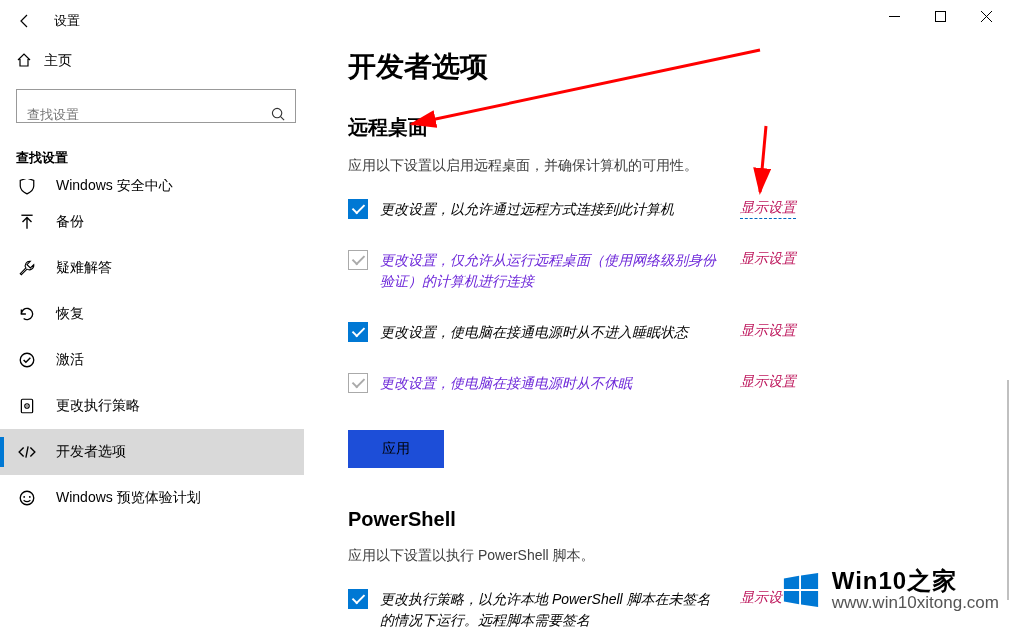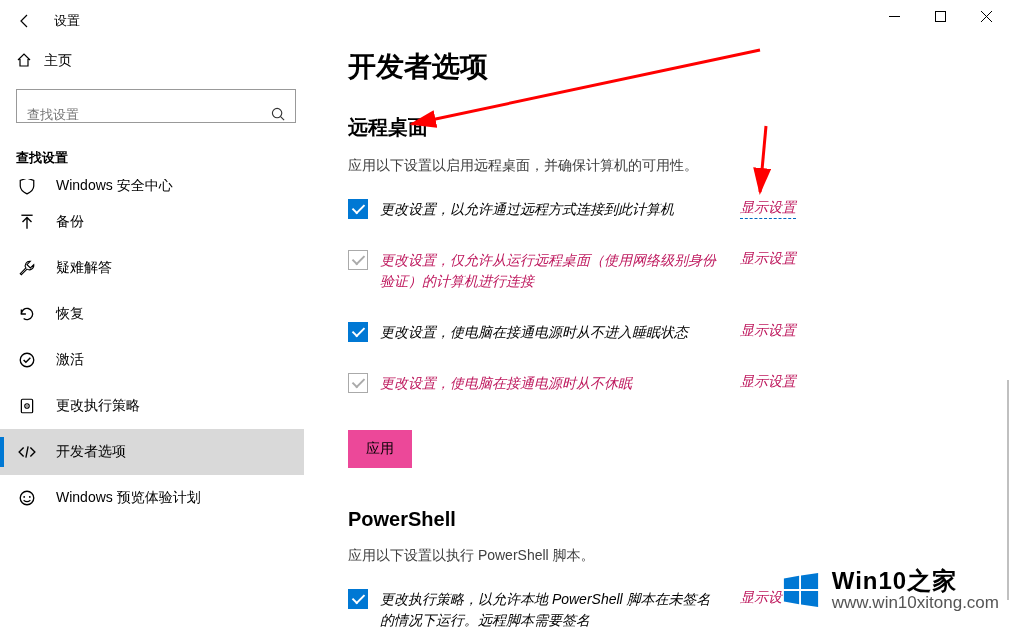--- a/index.html
+++ b/index.html
@@ -35,25 +35,25 @@
 .sec-h2 { font-size: 20px; font-weight: 600; margin: 0 0 16px; }
 .sec-desc { font-size: 14px; color: #404040; margin-bottom: 24px; }
 
 .opt-row { display: flex; align-items: flex-start; margin-bottom: 30px; font-style: italic; }
 .chk { width: 20px; height: 20px; border: 1px solid #333; margin-right: 12px; flex-shrink: 0; display: flex; align-items: center; justify-content: center; cursor: pointer; }
 .chk.checked { background: #0078d4; border-color: #0078d4; }
 .chk.checked::after { content: ""; width: 5px; height: 10px; border: solid #fff; border-width: 0 2px 2px 0; transform: rotate(45deg) translate(-1px,-1px); }
 .chk.disabled { border-color: #aaa; cursor: default; }
 .chk.disabled.checked-grey::after { content: ""; width: 5px; height: 10px; border: solid #aaa; border-width: 0 2px 2px 0; transform: rotate(45deg) translate(-1px,-1px); }
 .opt-text { font-size: 14px; flex: 1; max-width: 340px; line-height: 1.5; }
-.opt-text.disabled { color: #be185d; }
+.opt-text.disabled { color: #6d28d9; }
 .show-link { font-size: 14px; color: #be185d; cursor: pointer; margin-left: 20px; }
 .show-link.dotted { border-bottom: 1px dashed #0067c0; padding-bottom: 1px; }
 
-.apply-btn { background: #ec4899; border: none; padding: 10px 18px; font-size: 14px; cursor: pointer; margin-top: 6px; margin-bottom: 40px; }
+.apply-btn { background: #1d4ed8; border: none; padding: 10px 34px; font-size: 14px; cursor: pointer; margin-top: 6px; margin-bottom: 40px; }
 
 .annot-arrow { position: absolute; pointer-events: none; }
 
 .watermark { position: absolute; right: 10px; bottom: 28px; display: flex; align-items: center; gap: 12px; }
 .wm-logo { width: 38px; height: 38px; position: relative; }
 .wm-text { display: flex; flex-direction: column; line-height: 1.1; }
 .wm-big { font-size: 24px; font-weight: 700; letter-spacing: 1px; }
 .wm-url { font-size: 17px; color: #555; }
 .wm-zhi { font-family: "KaiTi","STKaiti",serif; }
 

